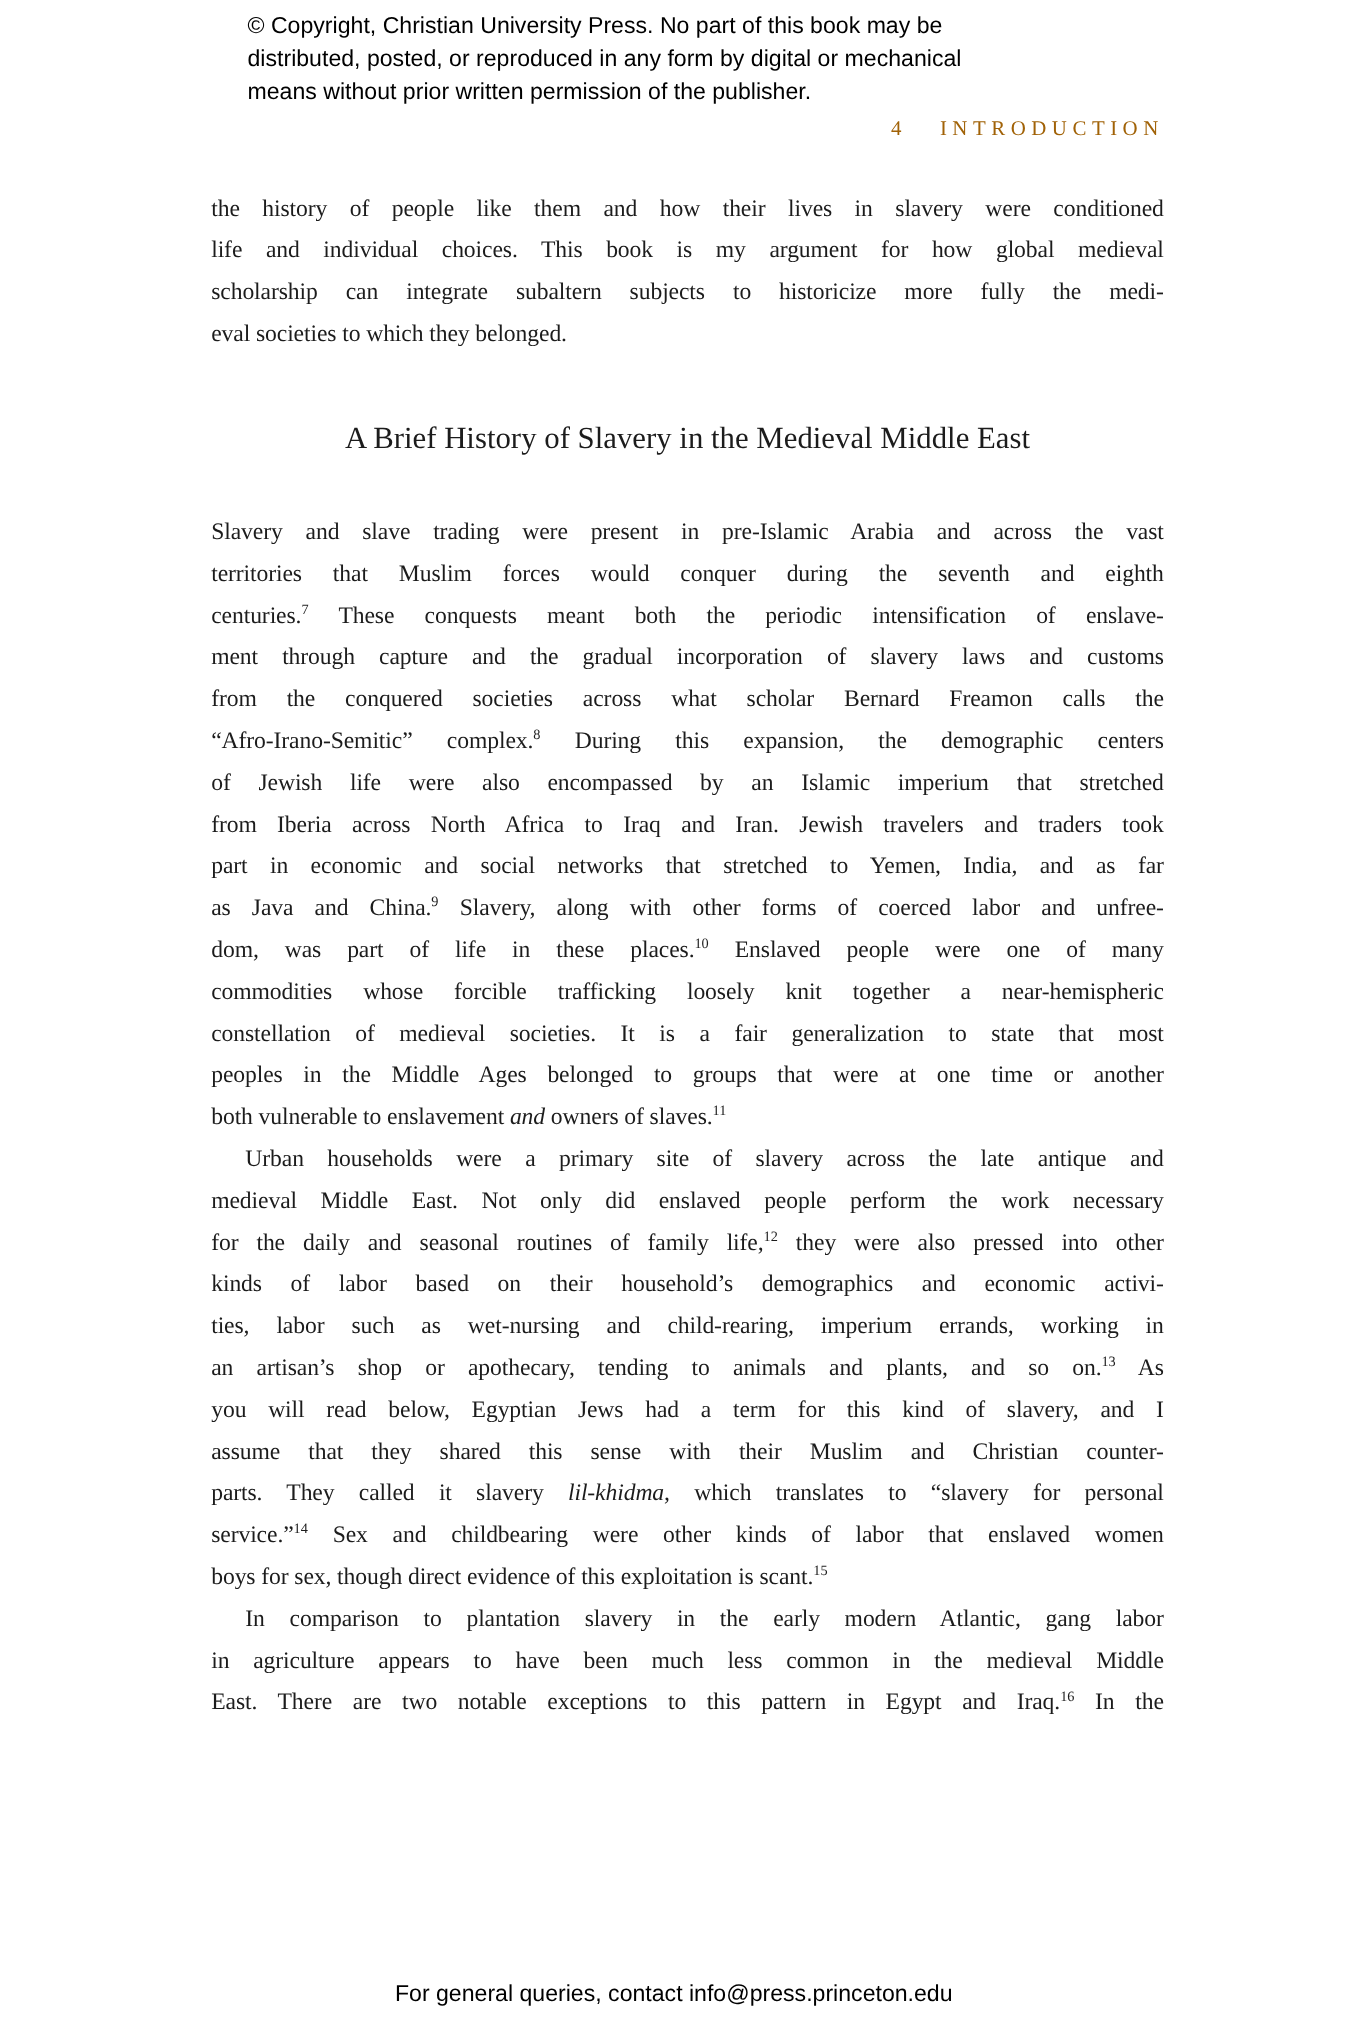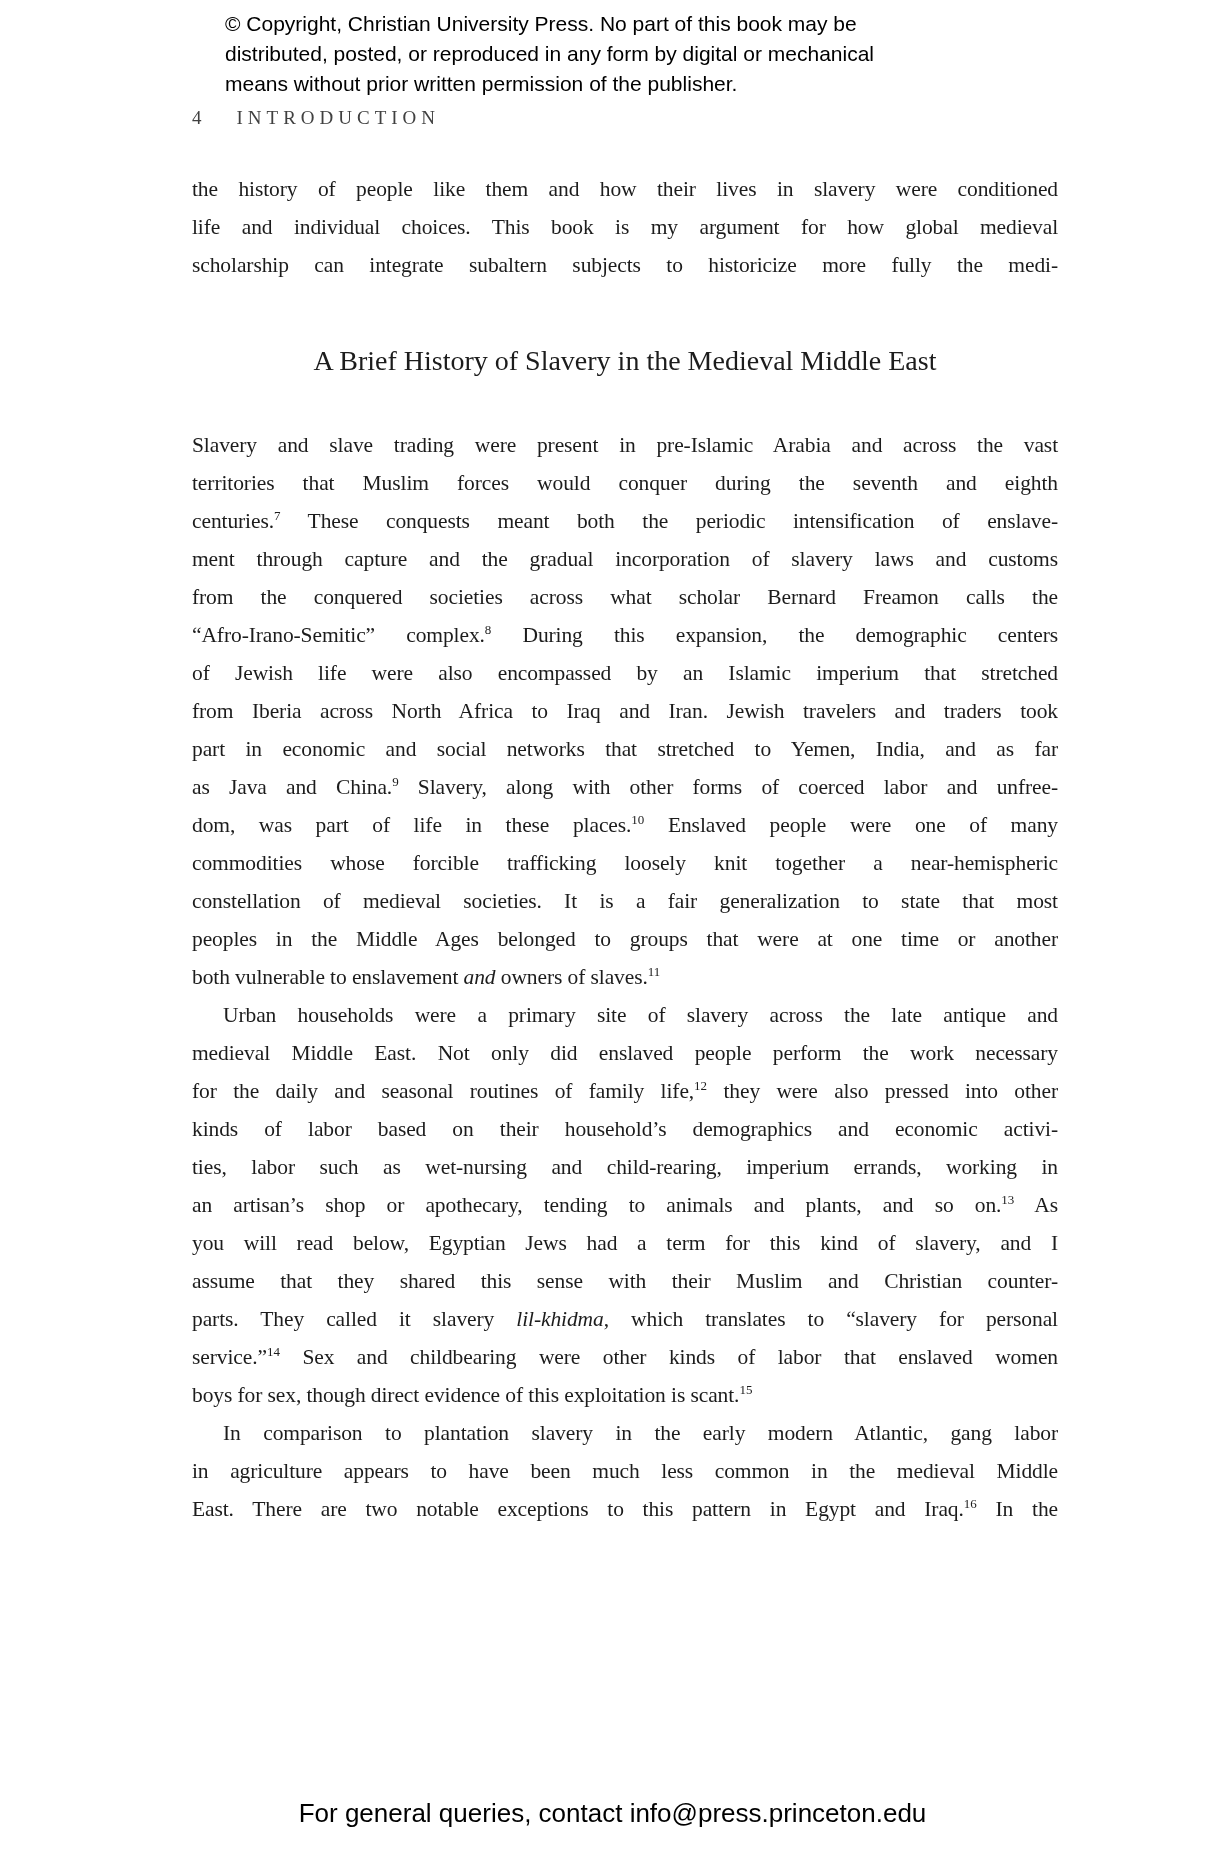--- a/index.html
+++ b/index.html
@@ -21,25 +21,25 @@
     line-height: 30px;
     color: #000000;
     text-align: left;
   }
   
   .running-header {
     position: absolute;
     left: 192px;
     top: 106px;
     width: 866px;
-    text-align: left;
+    text-align: right;
     font-family: "Liberation Serif", serif;
     font-size: 19px;
     line-height: 24px;
-    color: #404040;
+    color: #a16207;
   }
   .running-header .pgnum {
     letter-spacing: 1px;
     margin-right: 34px;
   }
   .running-header .rtitle {
     letter-spacing: 5px;
   }
   
   .body-text {
@@ -80,21 +80,21 @@
     letter-spacing: 0;
   }
   
   .footer {
     position: absolute;
     left: 0;
     top: 1800px;
     width: 1225px;
     text-align: center;
     font-family: "Liberation Sans", sans-serif;
-    font-size: 26px;
+    font-size: 21px;
     line-height: 26px;
     color: #000000;
   }
 </style>
 </head>
 <body>
 
 <div class="page">
 
   <div class="copyright">
@@ -105,20 +105,21 @@
 
   <div class="running-header">
     <span class="pgnum">4</span><span class="rtitle">INTRODUCTION</span>
   </div>
 
   <div class="body-text" id="bodyText">
       <div class="para">
         <div class="bl"><span>the history of people like them and how their lives in slavery were conditioned</span></div>
         <div class="bl"><span>life and individual choices. This book is my argument for how global medieval</span></div>
         <div class="bl"><span>scholarship can integrate subaltern subjects to historicize more fully the medi-</span></div>
+        <div class="bl end"><span>eval societies to which they belonged.</span></div>
       </div>
       <div class="heading">A Brief History of Slavery in the Medieval Middle East</div>
       <div class="para">
         <div class="bl"><span>Slavery and slave trading were present in pre-Islamic Arabia and across the vast</span></div>
         <div class="bl"><span>territories that Muslim forces would conquer during the seventh and eighth</span></div>
         <div class="bl"><span>centuries.</span><sup>7</sup><span> These conquests meant both the periodic intensification of enslave-</span></div>
         <div class="bl"><span>ment through capture and the gradual incorporation of slavery laws and customs</span></div>
         <div class="bl"><span>from the conquered societies across what scholar Bernard Freamon calls the</span></div>
         <div class="bl"><span>“Afro-Irano-Semitic” complex.</span><sup>8</sup><span> During this expansion, the demographic centers</span></div>
         <div class="bl"><span>of Jewish life were also encompassed by an Islamic imperium that stretched</span></div>

